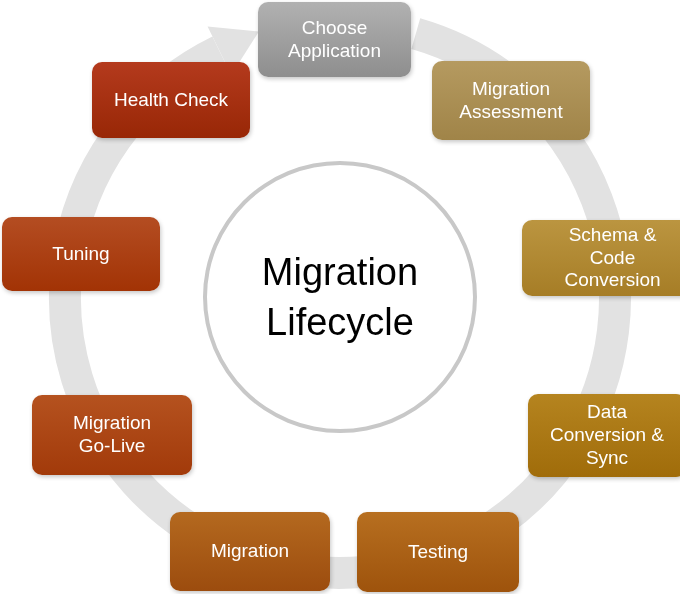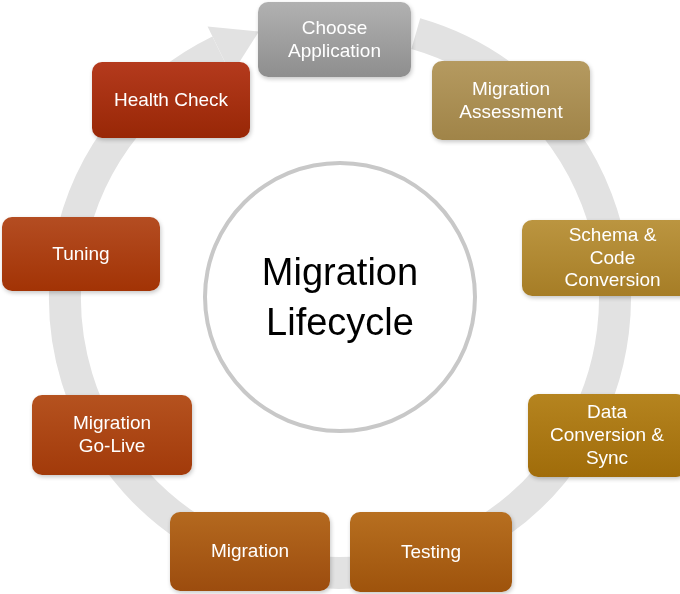--- a/index.html
+++ b/index.html
@@ -92,21 +92,21 @@
 Code
 Conversion</span>
   </div>
 
   <div class="step s-data" style="background: linear-gradient(rgb(181, 132, 31), rgb(160, 108, 10)); margin-left: 36px;">
     <span class="lbl">Data
 Conversion &amp;
 Sync</span>
   </div>
 
-  <div class="step s-testing" style="background: linear-gradient(rgb(183, 111, 32), rgb(158, 83, 12));">
+  <div class="step s-testing" style="background: linear-gradient(rgb(183, 111, 32), rgb(158, 83, 12)); margin-left: 7px;">
     <span class="lbl">Testing</span>
   </div>
 
   <div class="step s-training" style="background: linear-gradient(rgb(180, 105, 31), rgb(156, 76, 14));">
     <span class="lbl">Migration</span>
   </div>
 
   <div class="step s-prod" style="background: linear-gradient(rgb(181, 82, 31), rgb(162, 58, 10));">
     <span class="lbl">Migration
 Go-Live</span>

